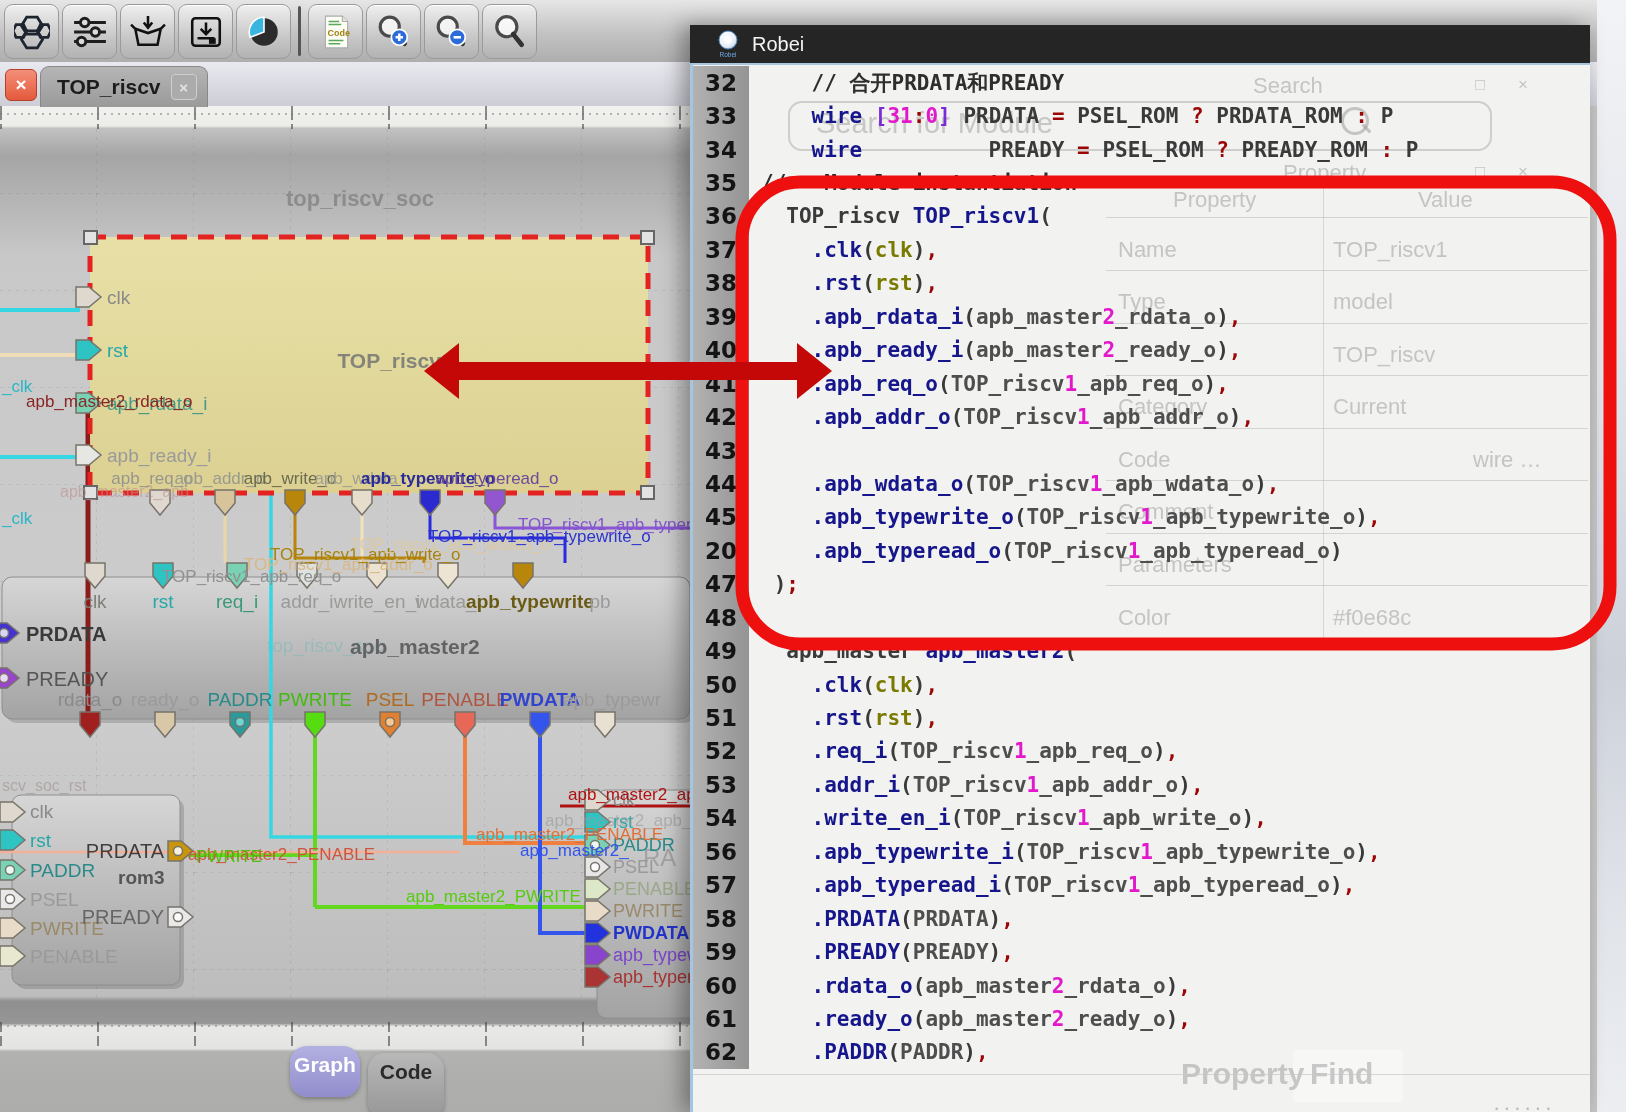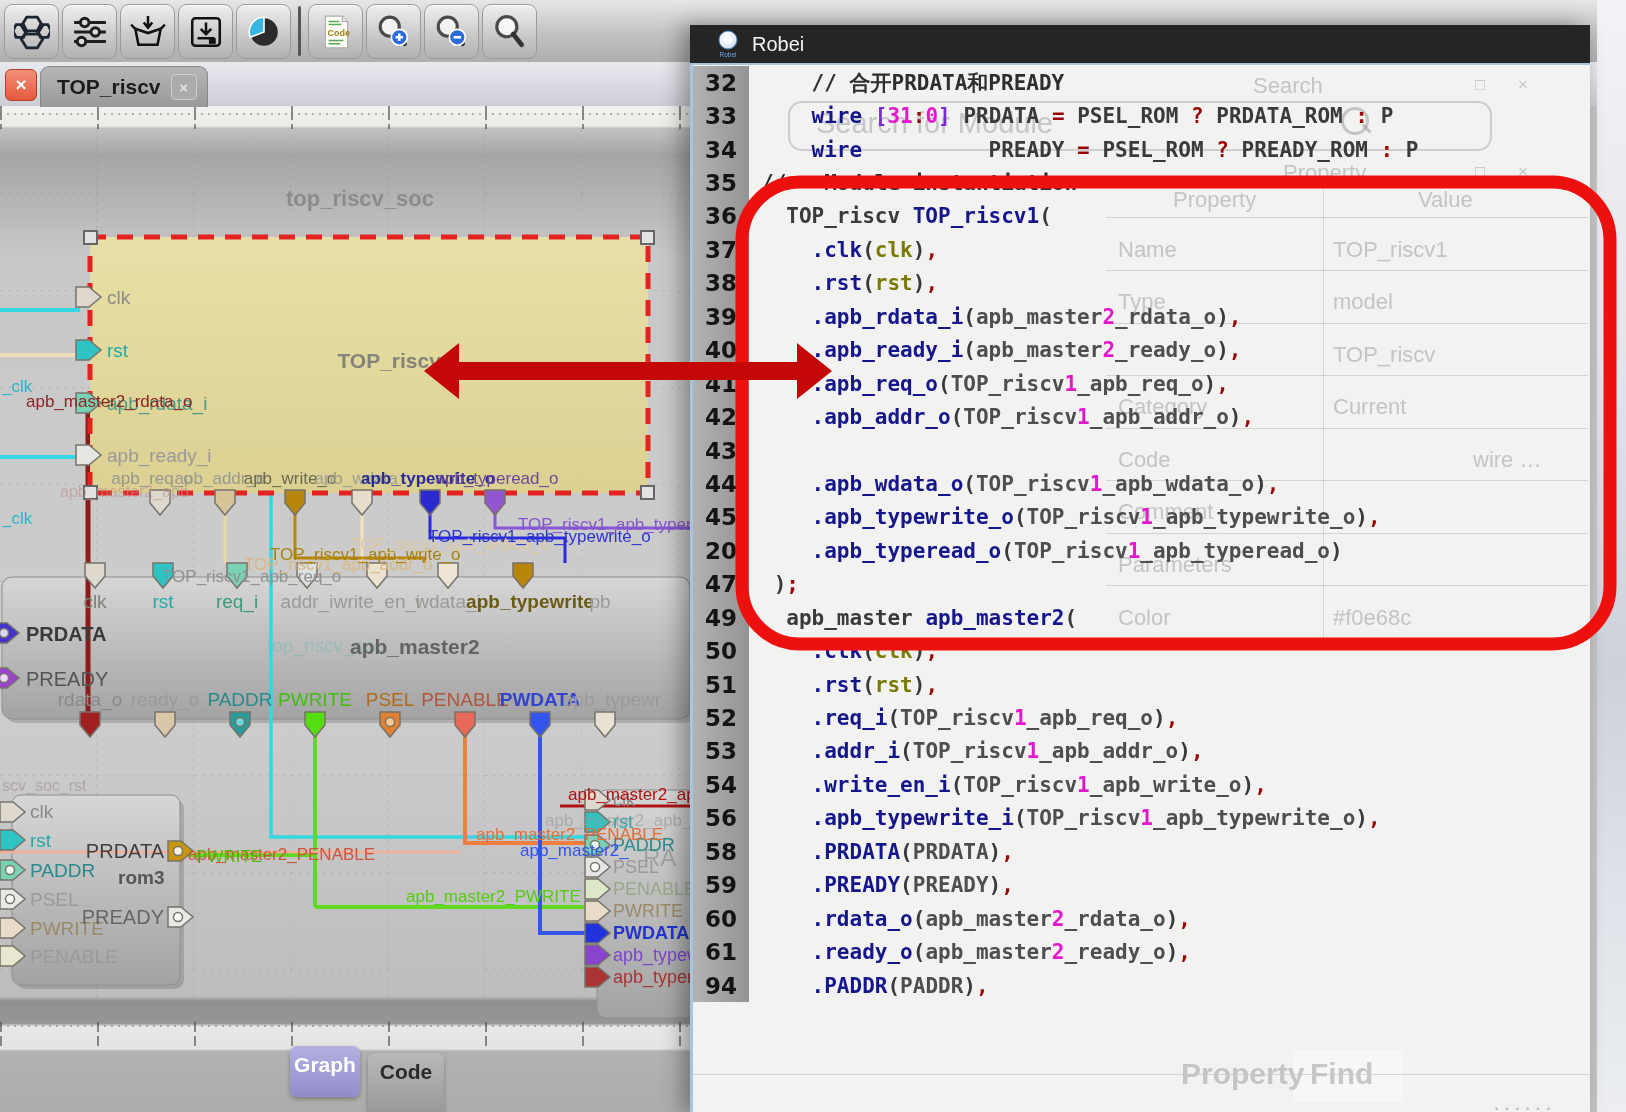--- a/index.html
+++ b/index.html
@@ -19,21 +19,21 @@
           background:linear-gradient(180deg,#f4907a,#e4593c);border:1px solid #b4402a;
           color:#fff;font-weight:bold;font-size:19px;display:flex;align-items:center;justify-content:center;}
   #doc-tab{position:absolute;left:40px;top:4px;height:40px;padding:0 10px 0 16px;border-radius:9px 9px 0 0;
           background:linear-gradient(180deg,#b5b5b5,#9a9a9a);border:1px solid #888;border-bottom:none;
           display:flex;align-items:center;gap:10px;}
   #doc-tab .tlabel{font-size:21px;font-weight:bold;color:#1c1c1c;}
   #doc-tab .tclose{width:24px;height:24px;border:1px solid #cfcfcf;border-radius:4px;background:#ababab;
           color:#e4e4e4;font-size:15px;font-weight:bold;display:flex;align-items:center;justify-content:center;}
   #cansvg{position:absolute;left:0;top:0;}
   
-  .bot-btn{position:absolute;border-radius:7px;font-weight:bold;font-size:21px;
+  .bot-btn{position:absolute;border-radius:17px;font-weight:bold;font-size:21px;
            display:flex;align-items:flex-start;justify-content:center;padding-top:7px;box-shadow:0 2px 4px rgba(0,0,0,.3);}
   #btn-graph{left:290px;top:1046px;width:70px;height:44px;background:linear-gradient(180deg,#b3b0e2,#918dcc);color:#fff;}
   #btn-code{left:368px;top:1053px;width:76px;height:59px;background:linear-gradient(180deg,#b8b8b8,#969696);color:#2a2a2a;}
   
   #wall{position:absolute;left:1597px;top:0;width:29px;height:1112px;
         background:linear-gradient(180deg,#f2f3f6 0%,#e4e6ec 30%,#cdd1da 60%,#dfe2e8 80%,#eceef2 100%);}
   
   #codewin{position:absolute;left:690px;top:25px;width:900px;height:1087px;
            box-shadow:-8px 0 20px rgba(0,0,0,.35);}
   #titlebar{position:absolute;left:0;top:0;width:100%;height:38px;background:#252525;
@@ -518,20 +518,24 @@
           </div>
           <div class="cl">
             <span class="ln">20</span>
             <span class="ct"><span class="kw">    .apb_typeread_o</span><span class="txt">(</span><span class="id">TOP_riscv</span><span class="num">1</span><span class="id">_apb_typeread_o</span><span class="txt">)</span></span>
           </div>
           <div class="cl">
             <span class="ln">47</span>
             <span class="ct"><span class="txt"> )</span><span class="op">;</span></span>
           </div>
           <div class="cl">
+            <span class="ln">48</span>
+            <span class="ct"></span>
+          </div>
+          <div class="cl">
             <span class="ln">49</span>
             <span class="ct"><span class="txt">  apb_master </span><span class="kw">apb_master2</span><span class="txt">(</span></span>
           </div>
           <div class="cl">
             <span class="ln">50</span>
             <span class="ct"><span class="kw">    .clk</span><span class="txt">(</span><span class="olv">clk</span><span class="txt">)</span><span class="op">,</span></span>
           </div>
           <div class="cl">
             <span class="ln">51</span>
             <span class="ct"><span class="kw">    .rst</span><span class="txt">(</span><span class="olv">rst</span><span class="txt">)</span><span class="op">,</span></span>
@@ -546,37 +550,41 @@
           </div>
           <div class="cl">
             <span class="ln">54</span>
             <span class="ct"><span class="kw">    .write_en_i</span><span class="txt">(</span><span class="id">TOP_riscv</span><span class="num">1</span><span class="id">_apb_write_o</span><span class="txt">)</span><span class="op">,</span></span>
           </div>
           <div class="cl">
             <span class="ln">56</span>
             <span class="ct"><span class="kw">    .apb_typewrite_i</span><span class="txt">(</span><span class="id">TOP_riscv</span><span class="num">1</span><span class="id">_apb_typewrite_o</span><span class="txt">)</span><span class="op">,</span></span>
           </div>
           <div class="cl">
+            <span class="ln">57</span>
+            <span class="ct"><span class="kw">    .apb_typeread_i</span><span class="txt">(</span><span class="id">TOP_riscv</span><span class="num">1</span><span class="id">_apb_typeread_o</span><span class="txt">)</span><span class="op">,</span></span>
+          </div>
+          <div class="cl">
             <span class="ln">58</span>
             <span class="ct"><span class="kw">    .PRDATA</span><span class="txt">(</span><span class="id">PRDATA</span><span class="txt">)</span><span class="op">,</span></span>
           </div>
           <div class="cl">
             <span class="ln">59</span>
             <span class="ct"><span class="kw">    .PREADY</span><span class="txt">(</span><span class="id">PREADY</span><span class="txt">)</span><span class="op">,</span></span>
           </div>
           <div class="cl">
             <span class="ln">60</span>
             <span class="ct"><span class="kw">    .rdata_o</span><span class="txt">(</span><span class="id">apb_master</span><span class="num">2</span><span class="id">_rdata_o</span><span class="txt">)</span><span class="op">,</span></span>
           </div>
           <div class="cl">
             <span class="ln">61</span>
             <span class="ct"><span class="kw">    .ready_o</span><span class="txt">(</span><span class="id">apb_master</span><span class="num">2</span><span class="id">_ready_o</span><span class="txt">)</span><span class="op">,</span></span>
           </div>
           <div class="cl">
-            <span class="ln">94</span>
+            <span class="ln">62</span>
             <span class="ct"><span class="kw">    .PADDR</span><span class="txt">(</span><span class="id">PADDR</span><span class="txt">)</span><span class="op">,</span></span>
           </div>
         </div>
     </div>
   </div>
 
   <svg id="anno" width="1626" height="1112" viewBox="0 0 1626 1112">
     <rect x="742" y="182" width="868" height="462" rx="58" fill="none" stroke="#ee0f0f" stroke-width="13"></rect>
     <polygon points="424,371 459,343 459,362 797,362 797,343 832,371 797,399 797,380 459,380 459,399" fill="#c40808"></polygon>
   </svg>

